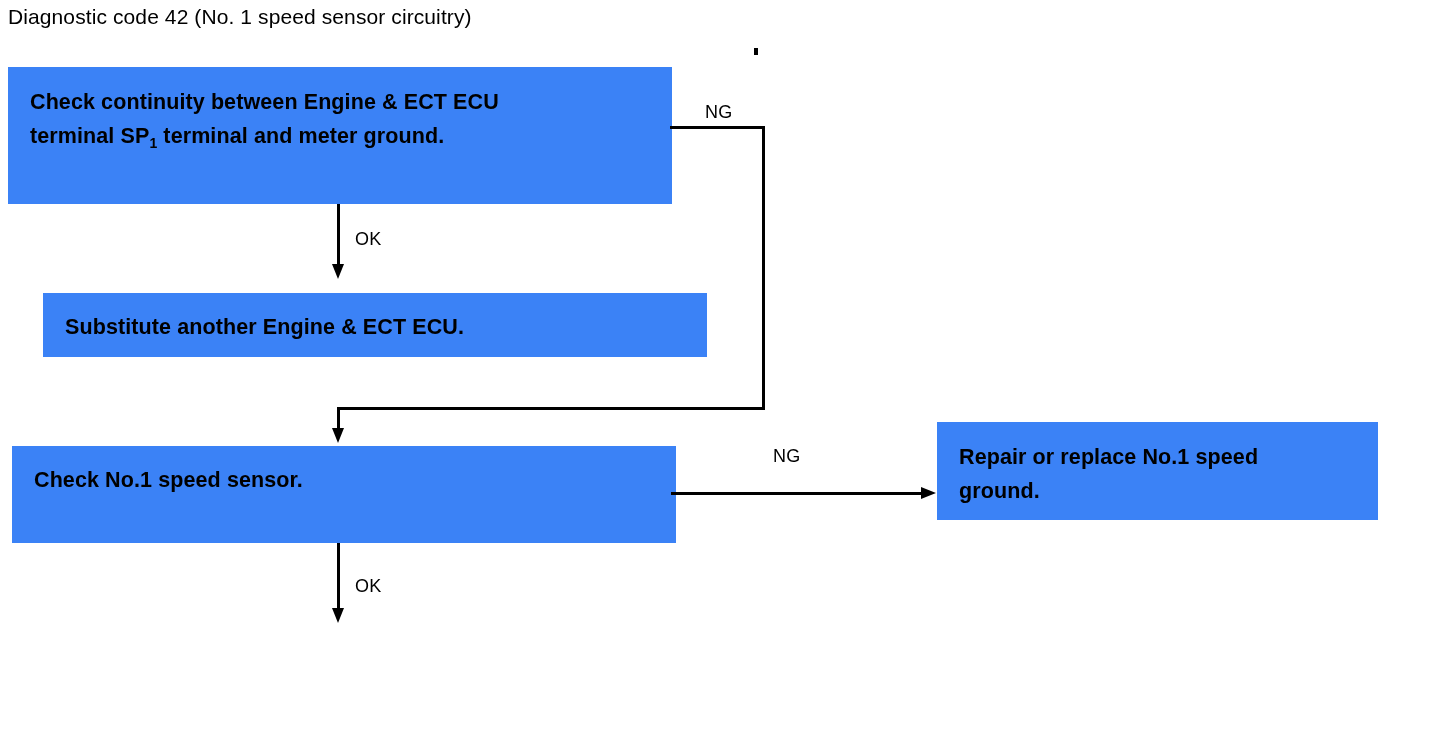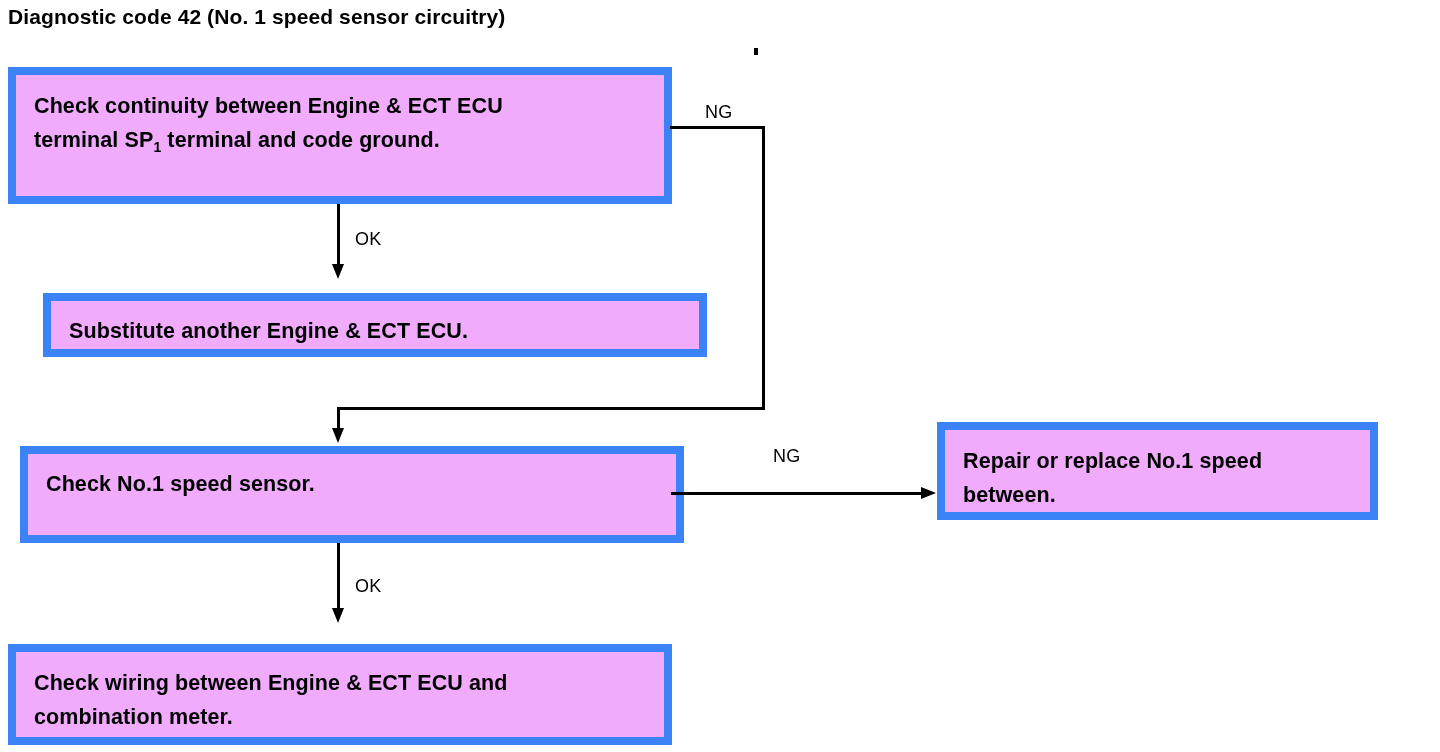--- a/index.html
+++ b/index.html
@@ -17,29 +17,29 @@
     width: 1440px;
     height: 752px;
     background: #ffffff;
     overflow: hidden;
   }
   .title {
     position: absolute;
     left: 8px;
     top: 5px;
     font-size: 21px;
-    font-weight: bold;
+    font-weight: normal;
     letter-spacing: 0.1px;
     white-space: nowrap;
   }
   .node {
     position: absolute;
     box-sizing: border-box;
-    border: 8px solid #3b82f6;
-    background: #f0abfc;
+    border: 4px solid #3b82f6;
+    background: #3b82f6;
   }
   .node .txt {
     position: absolute;
     left: 18px;
     top: 14px;
     right: 10px;
     font-size: 21.5px;
     font-weight: bold;
     line-height: 34px;
     letter-spacing: 0.1px;
@@ -95,58 +95,52 @@
 
 <div id="page">
 
   <div class="title">Diagnostic code 42 (No. 1 speed sensor circuitry)</div>
 
   <div class="speck" style="left:754px; top:48px; width:4px; height:7px;"></div>
 
   <div class="node" style="left:8px; top:67px; width:664px; height:137px;">
     <div class="txt">
       <span>Check continuity between Engine &amp; ECT ECU</span><br>
-      <span>terminal SP</span><sub>1</sub><span> terminal and code ground.</span>
+      <span>terminal SP</span><sub>1</sub><span> terminal and meter ground.</span>
     </div>
   </div>
 
   <div class="edge-label" style="left:705px; top:102px;">NG</div>
   <div class="hline" style="left:670px; top:126px; width:95px;"></div>
   <div class="vline" style="left:762px; top:126px; height:284px;"></div>
   <div class="hline" style="left:337px; top:407px; width:428px;"></div>
   <div class="vline" style="left:337px; top:407px; height:30px;"></div>
   <div class="arrow-down" style="left:332px; top:428px;"></div>
 
   <div class="vline" style="left:337px; top:204px; height:70px;"></div>
   <div class="arrow-down" style="left:332px; top:264px;"></div>
   <div class="edge-label" style="left:355px; top:229px;">OK</div>
 
   <div class="node" style="left:8px; top:293px; width:664px; height:64px;margin-left:35px;">
     <div class="txt" style="top:13px;">Substitute another Engine &amp; ECT ECU.</div>
   </div>
 
-  <div class="node" style="left:20px; top:446px; width:664px; height:97px;">
+  <div class="node" style="left:12px; top:446px; width:664px; height:97px;">
     <div class="txt" style="top:13px;">Check No.1 speed sensor.</div>
   </div>
 
   <div class="edge-label" style="left:773px; top:446px;">NG</div>
   <div class="hline" style="left:671px; top:492px; width:252px;"></div>
   <div class="arrow-right" style="left:921px; top:487px;"></div>
 
   <div class="node" style="left:937px; top:422px; width:441px; height:98px;">
     <div class="txt">
       <span>Repair or replace No.1 speed</span><br>
-      <span>between.</span>
+      <span>ground.</span>
     </div>
   </div>
 
   <div class="vline" style="left:337px; top:543px; height:70px;"></div>
   <div class="arrow-down" style="left:332px; top:608px;"></div>
   <div class="edge-label" style="left:355px; top:576px;">OK</div>
 
-  <div class="node" style="left:8px; top:644px; width:664px; height:101px;">
-    <div class="txt">
-      <span>Check wiring between Engine &amp; ECT ECU and</span><br>
-      <span>combination meter.</span>
-    </div>
-  </div>
 
 </div>
 
 </body></html>

